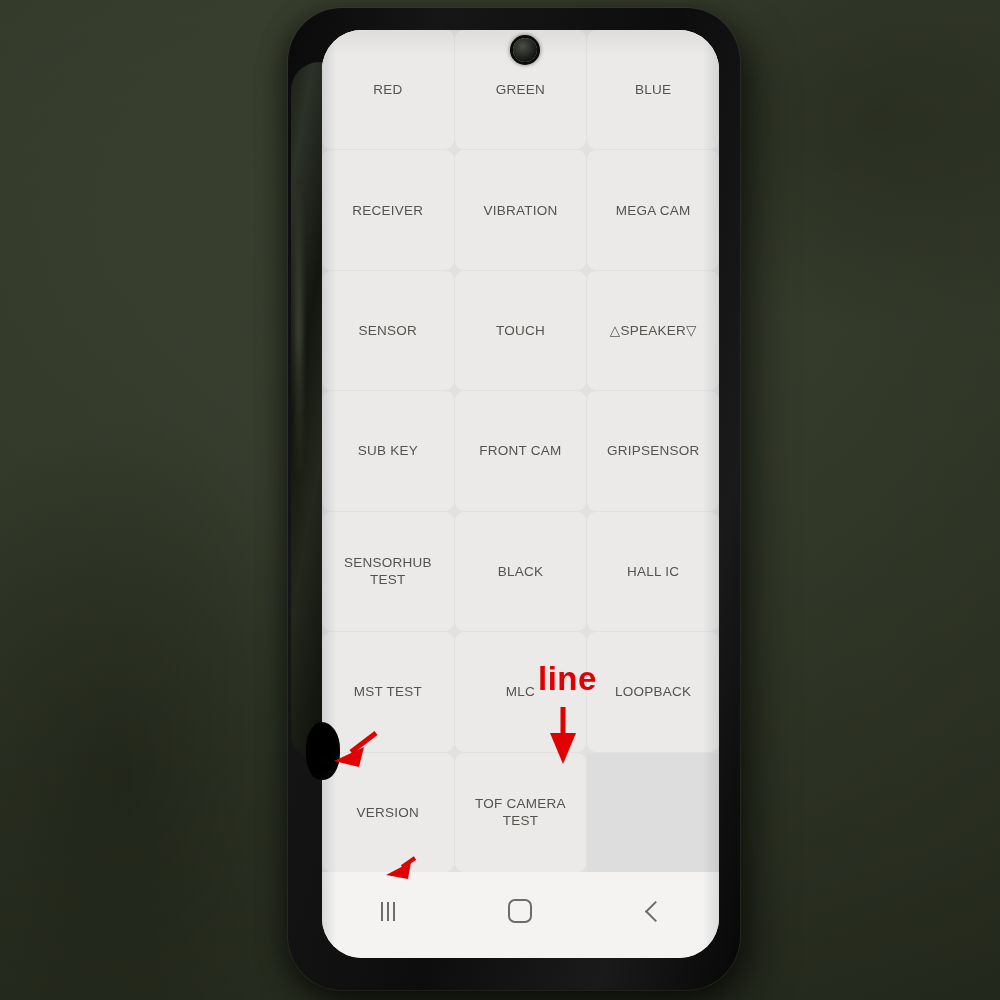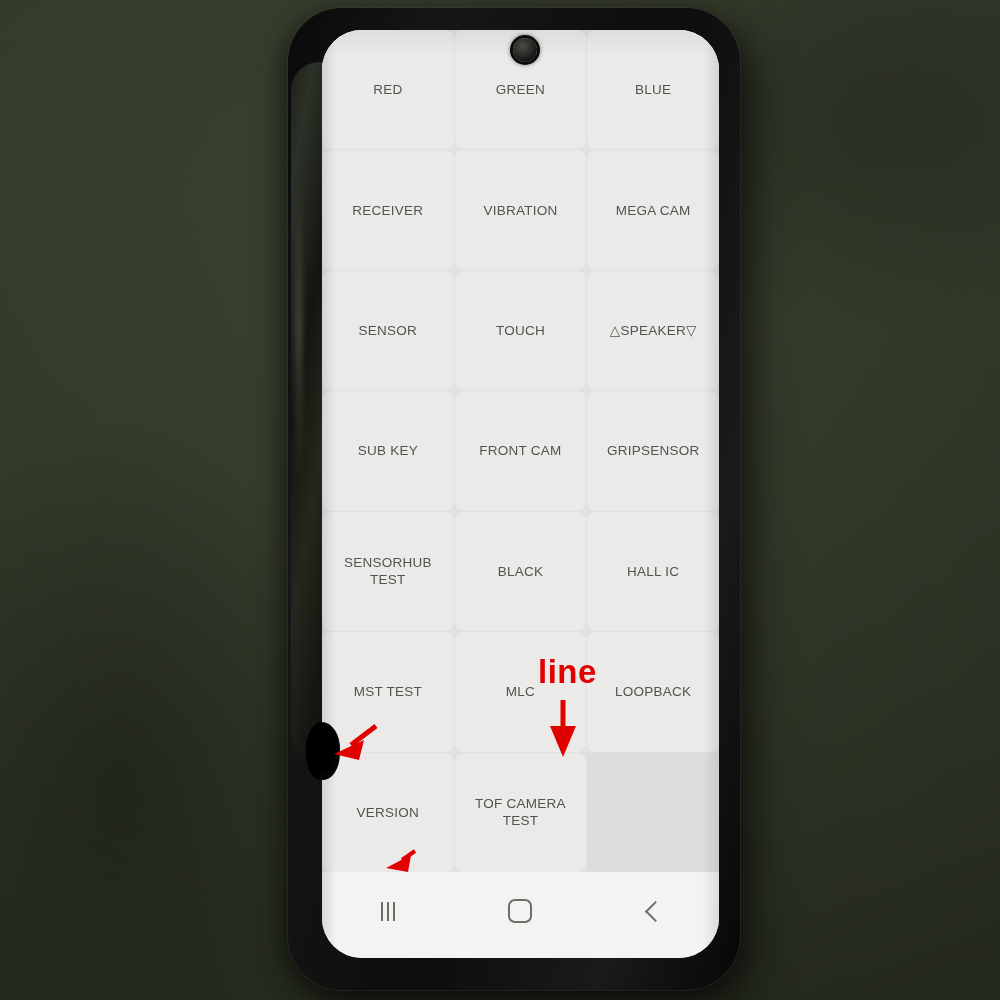--- a/index.html
+++ b/index.html
@@ -201,20 +201,21 @@
     z-index: 45;
     filter: blur(0.6px);
   }
 
   
   #annotations {
     position: absolute;
     inset: 0;
     z-index: 60;
     pointer-events: none;
+    margin-top: 7px;
   }
   #line-label {
     position: absolute;
     left: 538px;
     top: 655px;
     color: #e00000;
     font-size: 33px;
     font-weight: 700;
     letter-spacing: 0.5px;
     line-height: 1;

